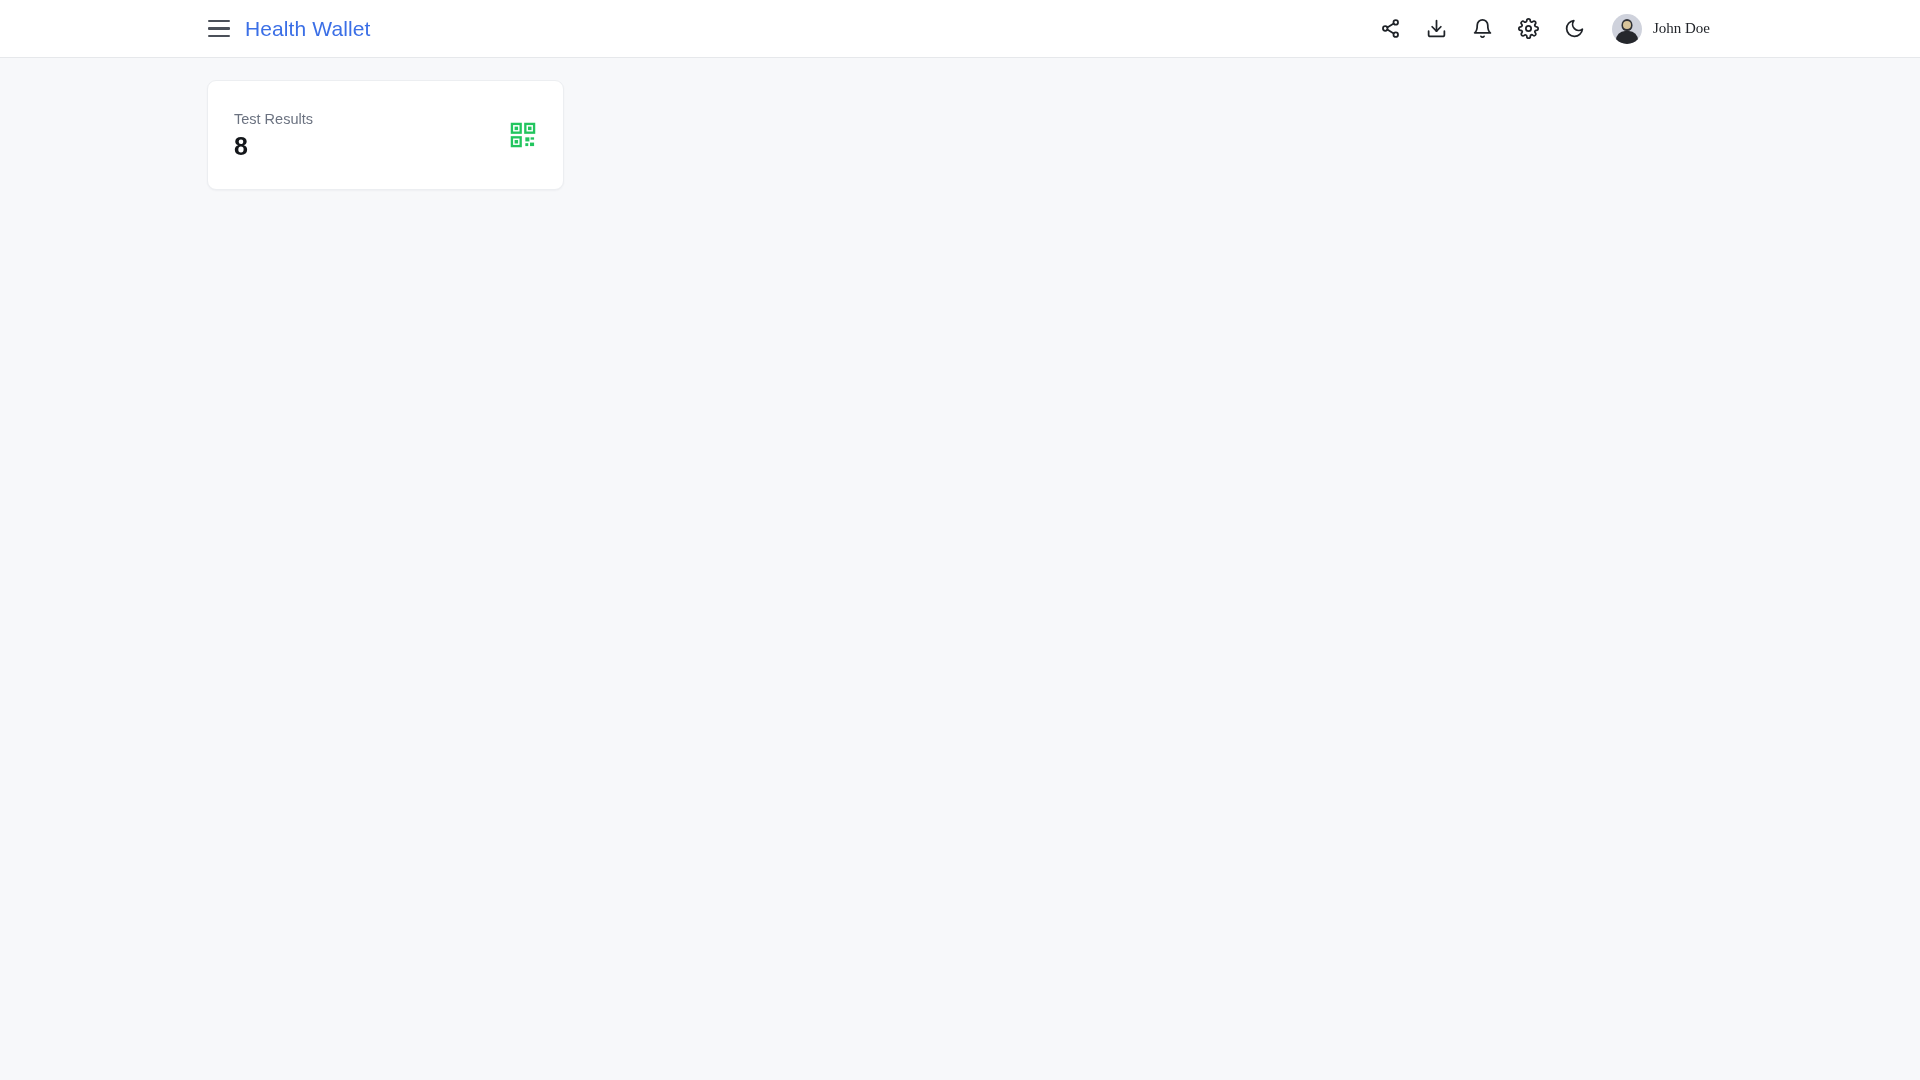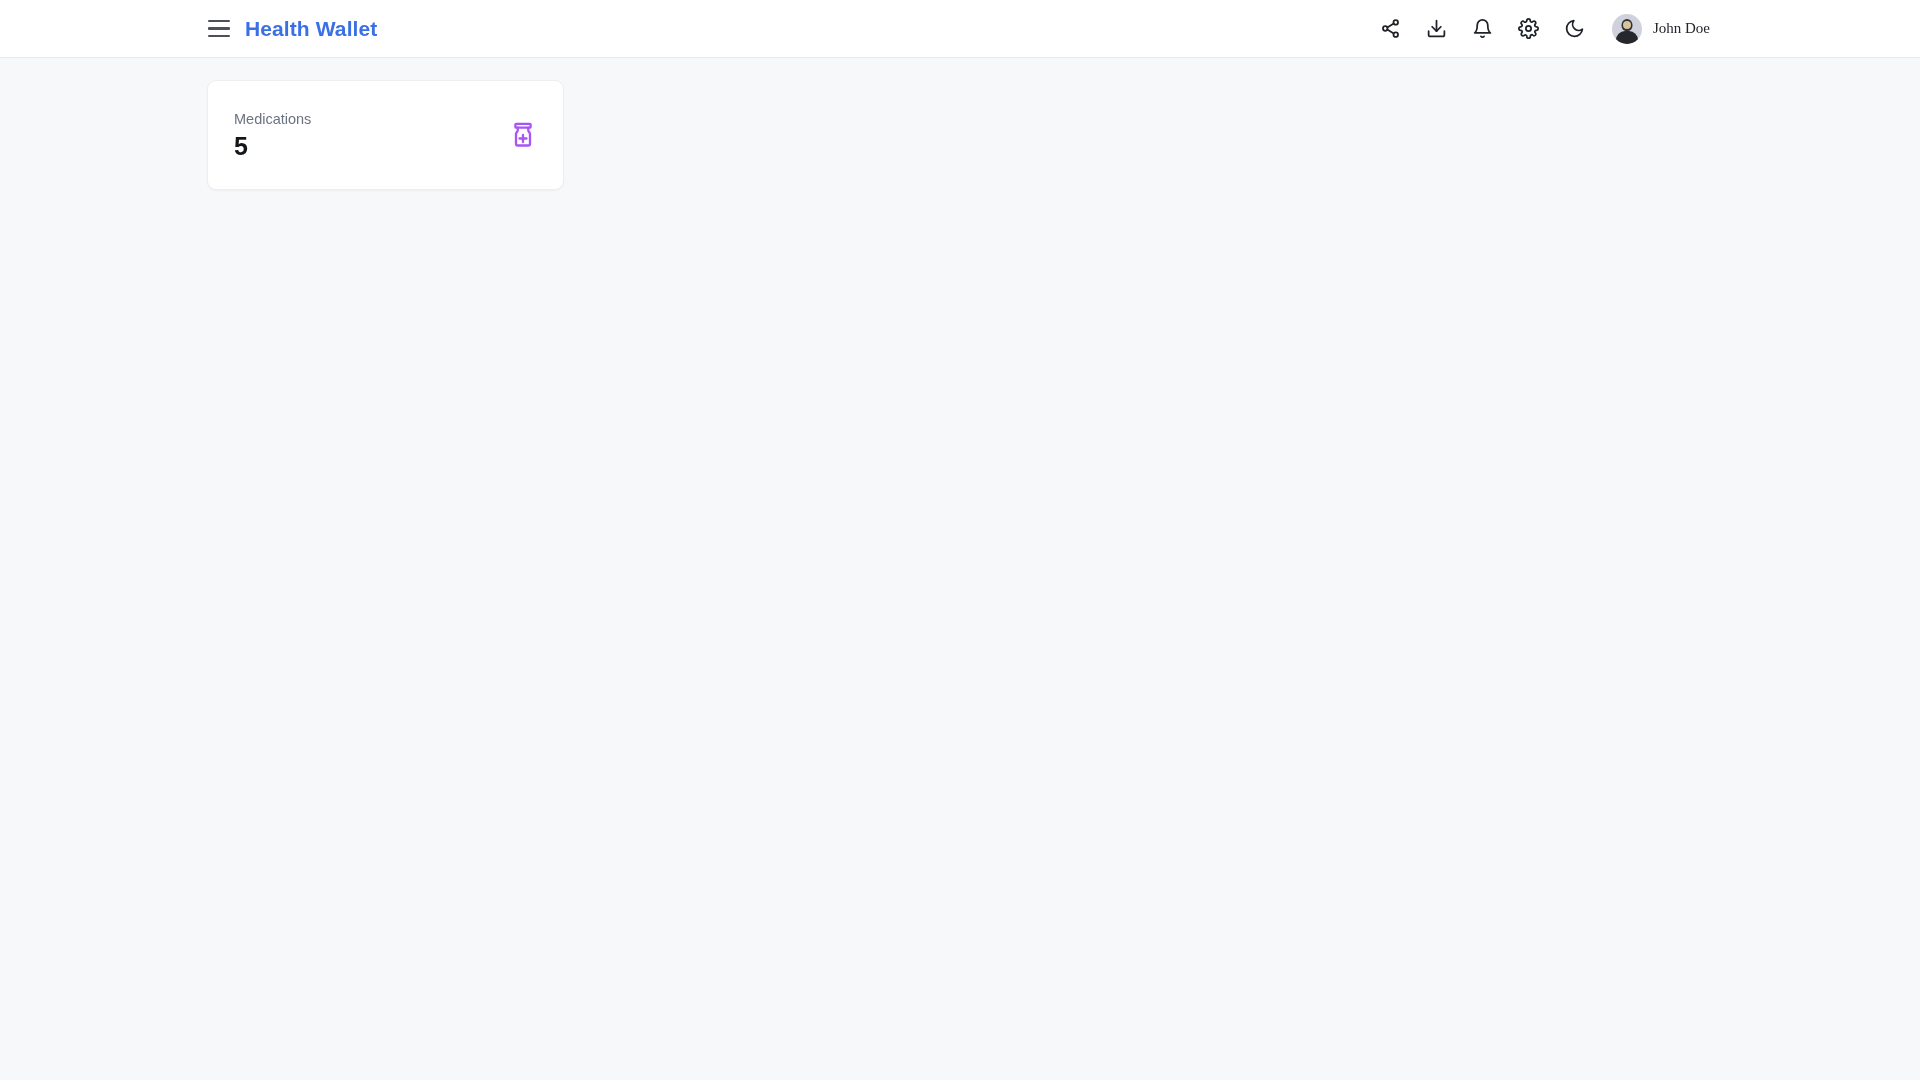--- a/index.html
+++ b/index.html
@@ -39,21 +39,21 @@
   }
   .hamburger span {
     display: block;
     height: 2.6px;
     width: 22px;
     background: #4b5059;
     border-radius: 1px;
   }
   .app-title {
     font-size: 21px;
-    font-weight: bold;
+    font-weight: normal;
     color: #3b6fe6;
     letter-spacing: 0.1px;
     white-space: nowrap;
   }
 
   .header-right {
     display: flex;
     align-items: center;
     gap: 0px;
     padding-right: 208px;
@@ -224,31 +224,37 @@
       <span class="user-name">John Doe</span>
     </div>
 
   </div>
 </header>
 
 <main class="main">
   <section class="stat-grid">
 
 
-
     <div class="stat-card">
       <div class="stat-text">
-        <div class="stat-label">Medications</div>
-        <div class="stat-value">5</div>
+        <div class="stat-label">Test Results</div>
+        <div class="stat-value">8</div>
       </div>
       <div class="stat-icon">
-        <svg width="28" height="28" viewBox="0 0 24 24" fill="none" stroke="#a855f7" stroke-width="2" stroke-linecap="round" stroke-linejoin="round">
-          <rect x="5.5" y="2.5" width="13" height="3.2" rx="0.6"></rect>
-          <path d="M7.5 5.7v2.2a2 2 0 0 1-.6 1.4 3 3 0 0 0-.9 2.1v8.1a1.5 1.5 0 0 0 1.5 1.5h9a1.5 1.5 0 0 0 1.5-1.5v-8.1a3 3 0 0 0-.9-2.1 2 2 0 0 1-.6-1.4V5.7"></path>
-          <line x1="12" y1="12" x2="12" y2="18"></line>
-          <line x1="9" y1="15" x2="15" y2="15"></line>
+        <svg width="28" height="28" viewBox="0 0 24 24" fill="none" stroke="#22c55e" stroke-width="2" stroke-linecap="square" stroke-linejoin="miter">
+          <rect x="2.5" y="2.5" width="7.5" height="7.5"></rect>
+          <rect x="14" y="2.5" width="7.5" height="7.5"></rect>
+          <rect x="2.5" y="14" width="7.5" height="7.5"></rect>
+          <rect x="5.8" y="5.8" width="1" height="1"></rect>
+          <rect x="17.3" y="5.8" width="1" height="1"></rect>
+          <rect x="5.8" y="17.3" width="1" height="1"></rect>
+          <path d="M14 14h3.5v3.5H14z" fill="#22c55e" stroke="none"></path>
+          <path d="M18.5 14H21.5v2H18.5z" fill="#22c55e" stroke="none"></path>
+          <path d="M18 18.5h3.5v3H18z" fill="#22c55e" stroke="none"></path>
+          <path d="M14 19h2.5v2.5H14z" fill="#22c55e" stroke="none"></path>
         </svg>
       </div>
     </div>
 
 
+
   </section>
 </main>
 
 </body></html>

